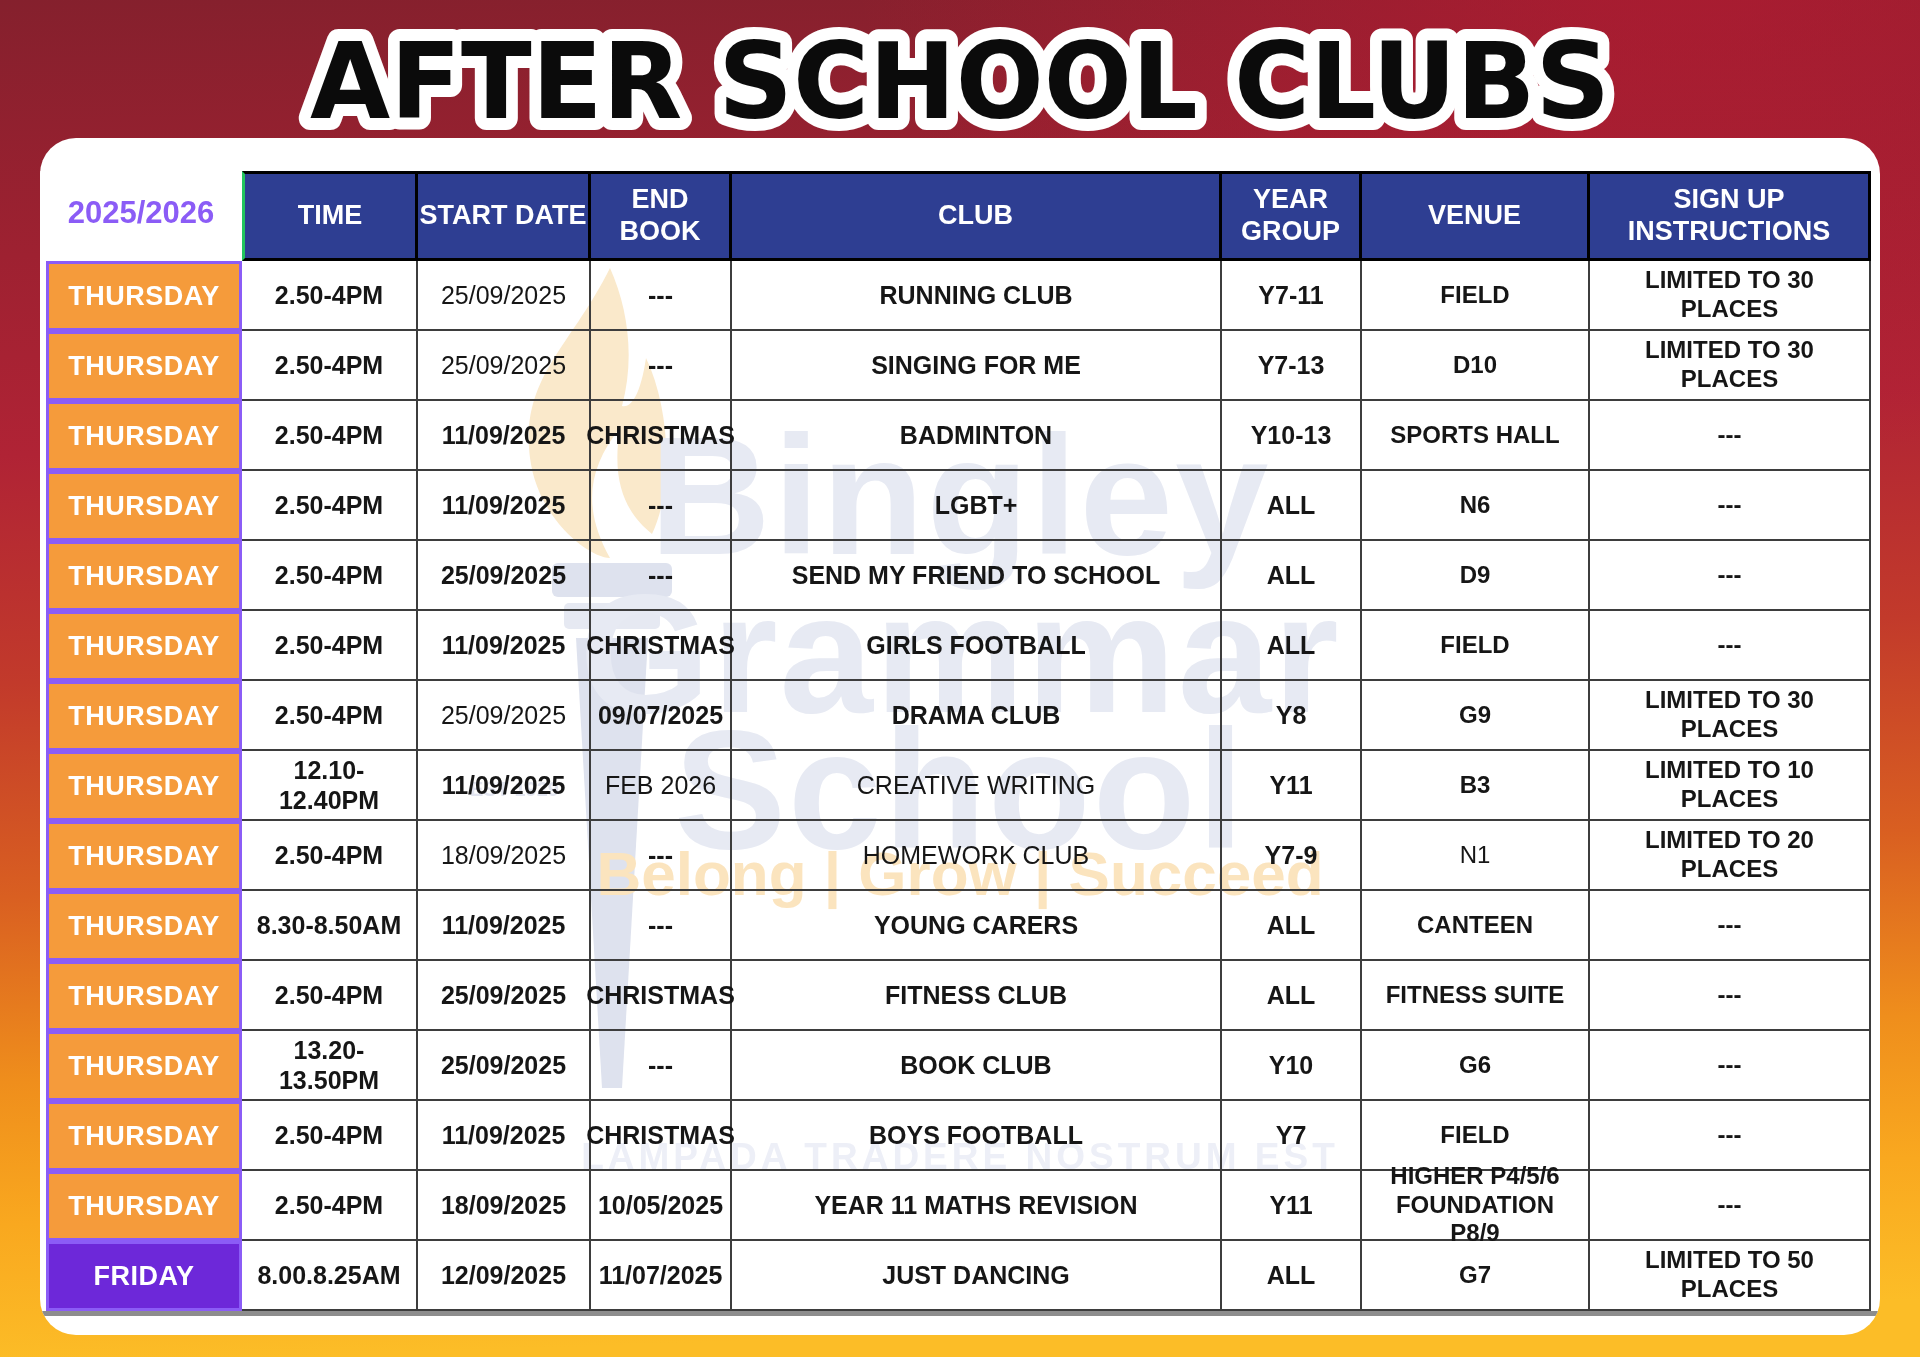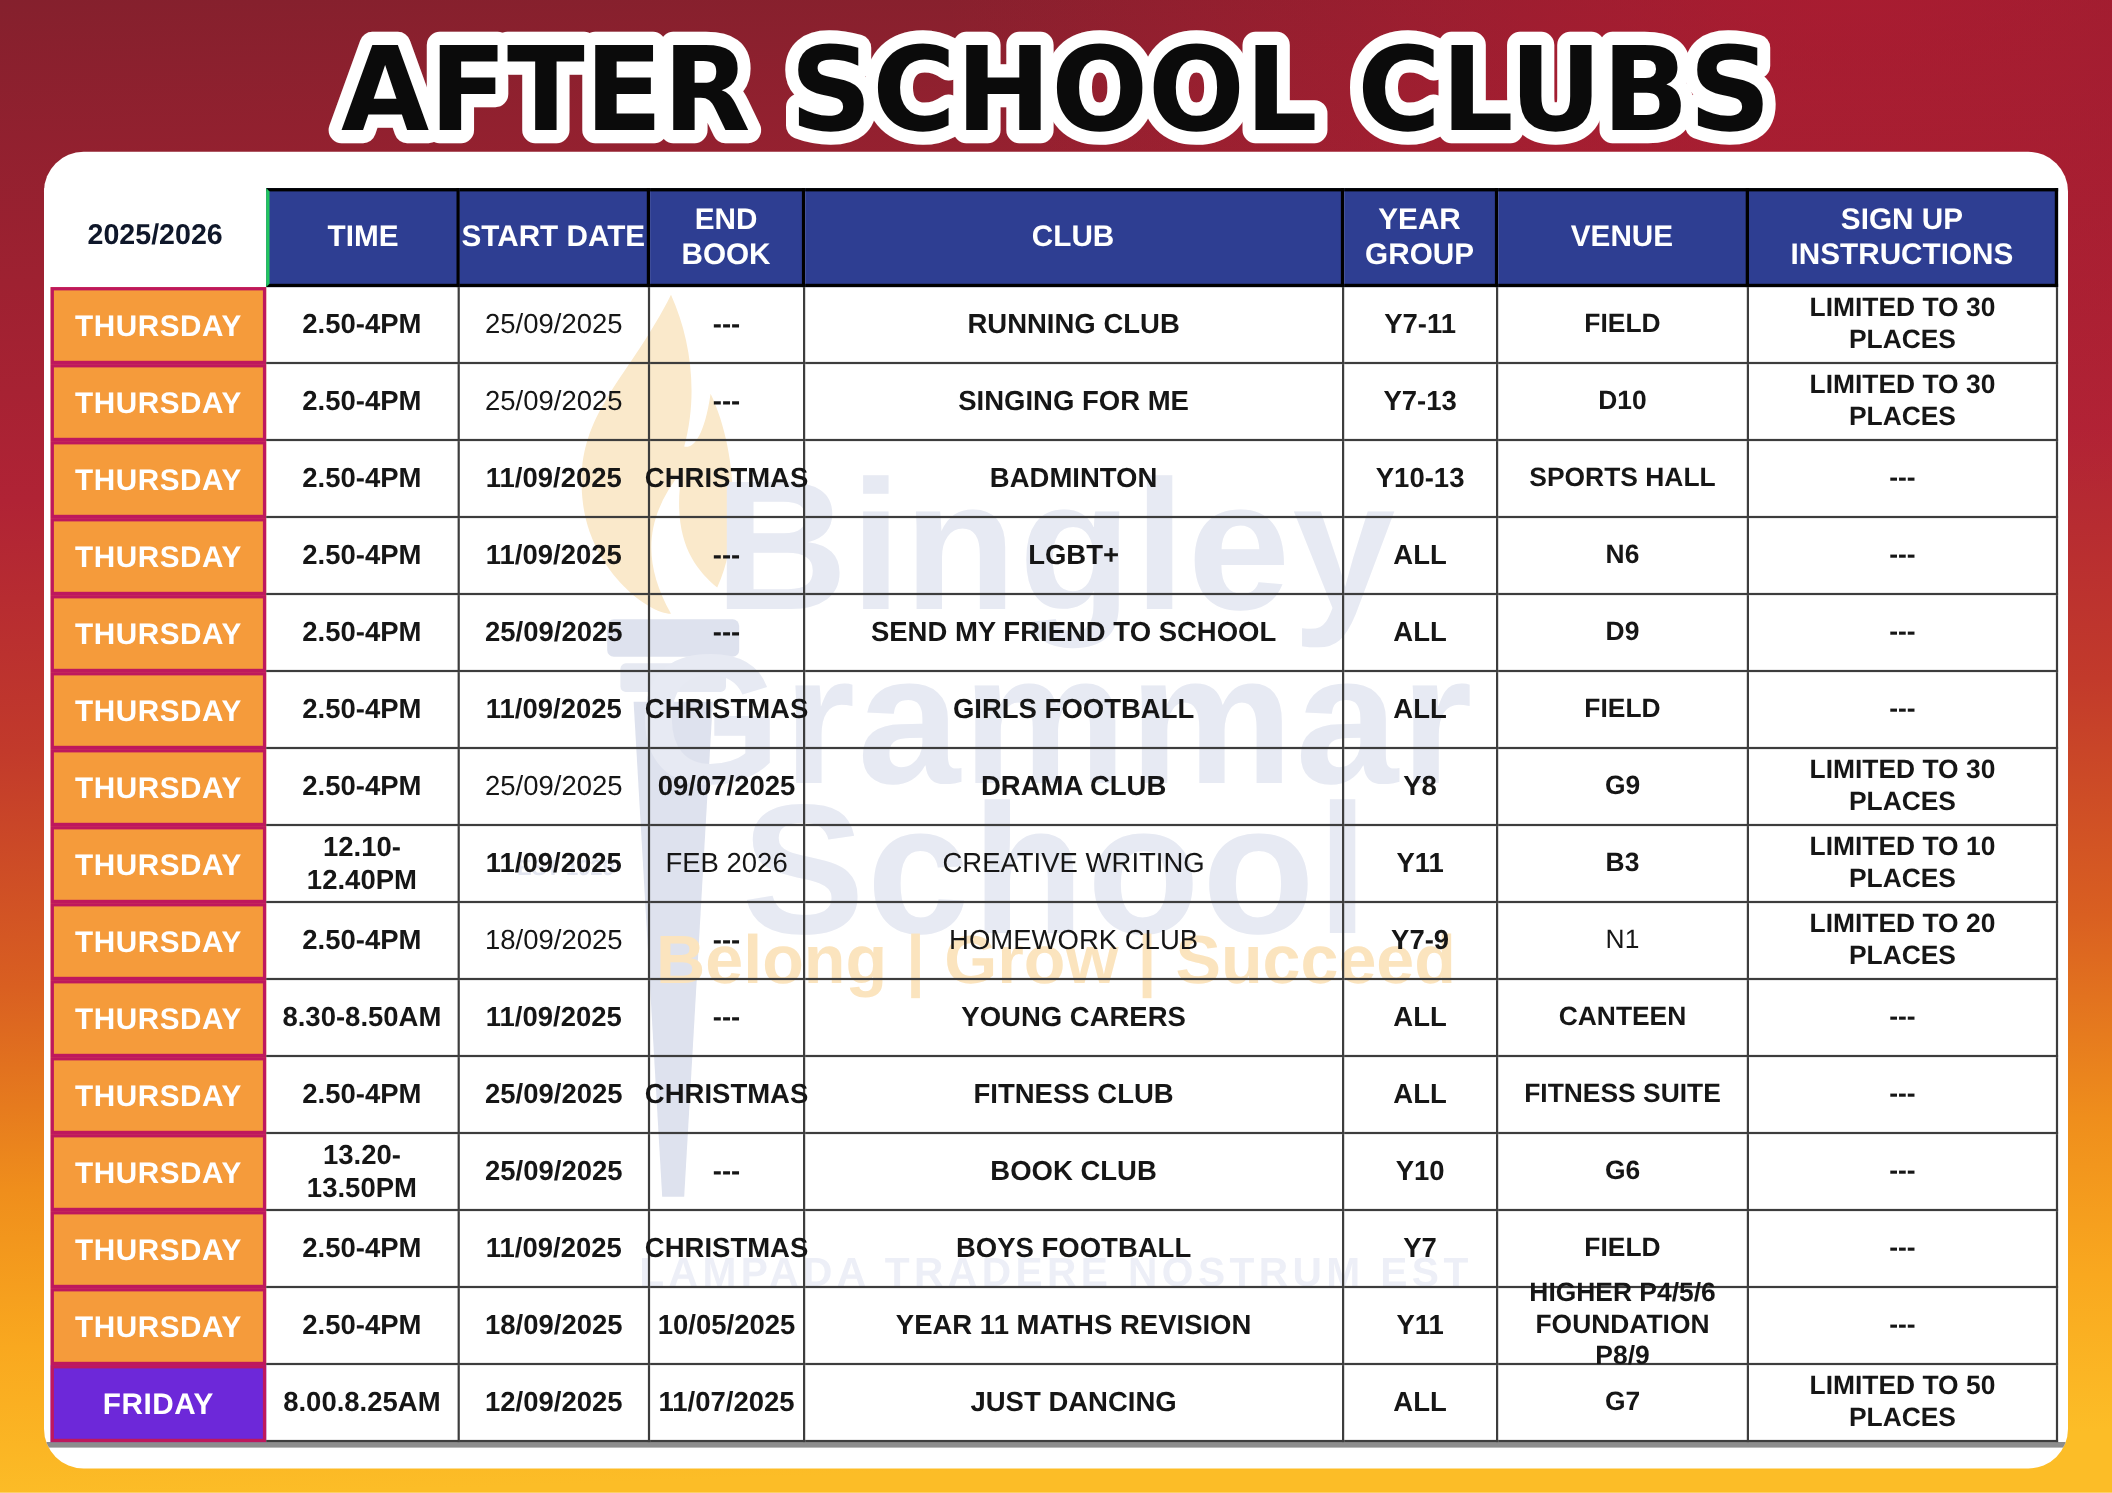--- a/index.html
+++ b/index.html
@@ -24,32 +24,32 @@
   .wm-torch{position:absolute;left:420px;top:120px;}
 
   
   .grid{display:grid;grid-template-columns:202px 176px 173px 141px 490px 140px 228px 281px;
     position:relative;z-index:2;}
   .thead{margin-top:33px;}
   .hcell{background:var(--header-bg);color:#fff;font-weight:700;font-size:27px;line-height:1.18;
     display:flex;align-items:center;justify-content:center;text-align:center;height:84px;
     border-right:3px solid #000;border-top:3px solid #000;border-bottom:3px solid #000;}
   .hcell.first-blue{border-left:3px solid #22c55e;}
-  .ycell{background:#fff;color:#0f172a;font-weight:700;font-size:26px;
+  .ycell{background:#fff;color:#8b5cf6;font-weight:700;font-size:31px;
     display:flex;align-items:center;justify-content:center;height:84px;}
   .tbody{grid-auto-rows:70px;box-shadow:0 5px 0 #8D8D8D;}
   .cell{display:flex;align-items:center;justify-content:center;text-align:center;
     font-weight:700;font-size:25px;color:#161616;line-height:1.2;
     border-right:2px solid #3D3D3D;border-bottom:2px solid #3D3D3D;padding:0 6px;box-sizing:border-box;}
   .cell.venue{font-size:24px;}
   .cell.signup{font-size:24px;}
   .cell.light{font-weight:400;}
   .daycell{display:flex;align-items:center;justify-content:center;
     color:#fff;font-weight:700;font-size:27px;letter-spacing:.5px;
-    border:3px solid #be185d;margin-left:6px;box-sizing:border-box;}
+    border:3px solid #8b5cf6;margin-left:6px;box-sizing:border-box;}
 </style>
 </head>
 <body>
 
 <div class="bg"></div>
 
 <div class="title-wrap">
   <svg width="1920" height="150">
     <text x="960" y="116" text-anchor="middle" textLength="1300" lengthAdjust="spacingAndGlyphs" font-family="DejaVu Sans, sans-serif" font-weight="bold" font-size="106" fill="#0B0B0B" stroke="#FFFFFF" stroke-width="24" stroke-linejoin="round" style="paint-order:stroke fill;">AFTER SCHOOL CLUBS</text>
   </svg>

